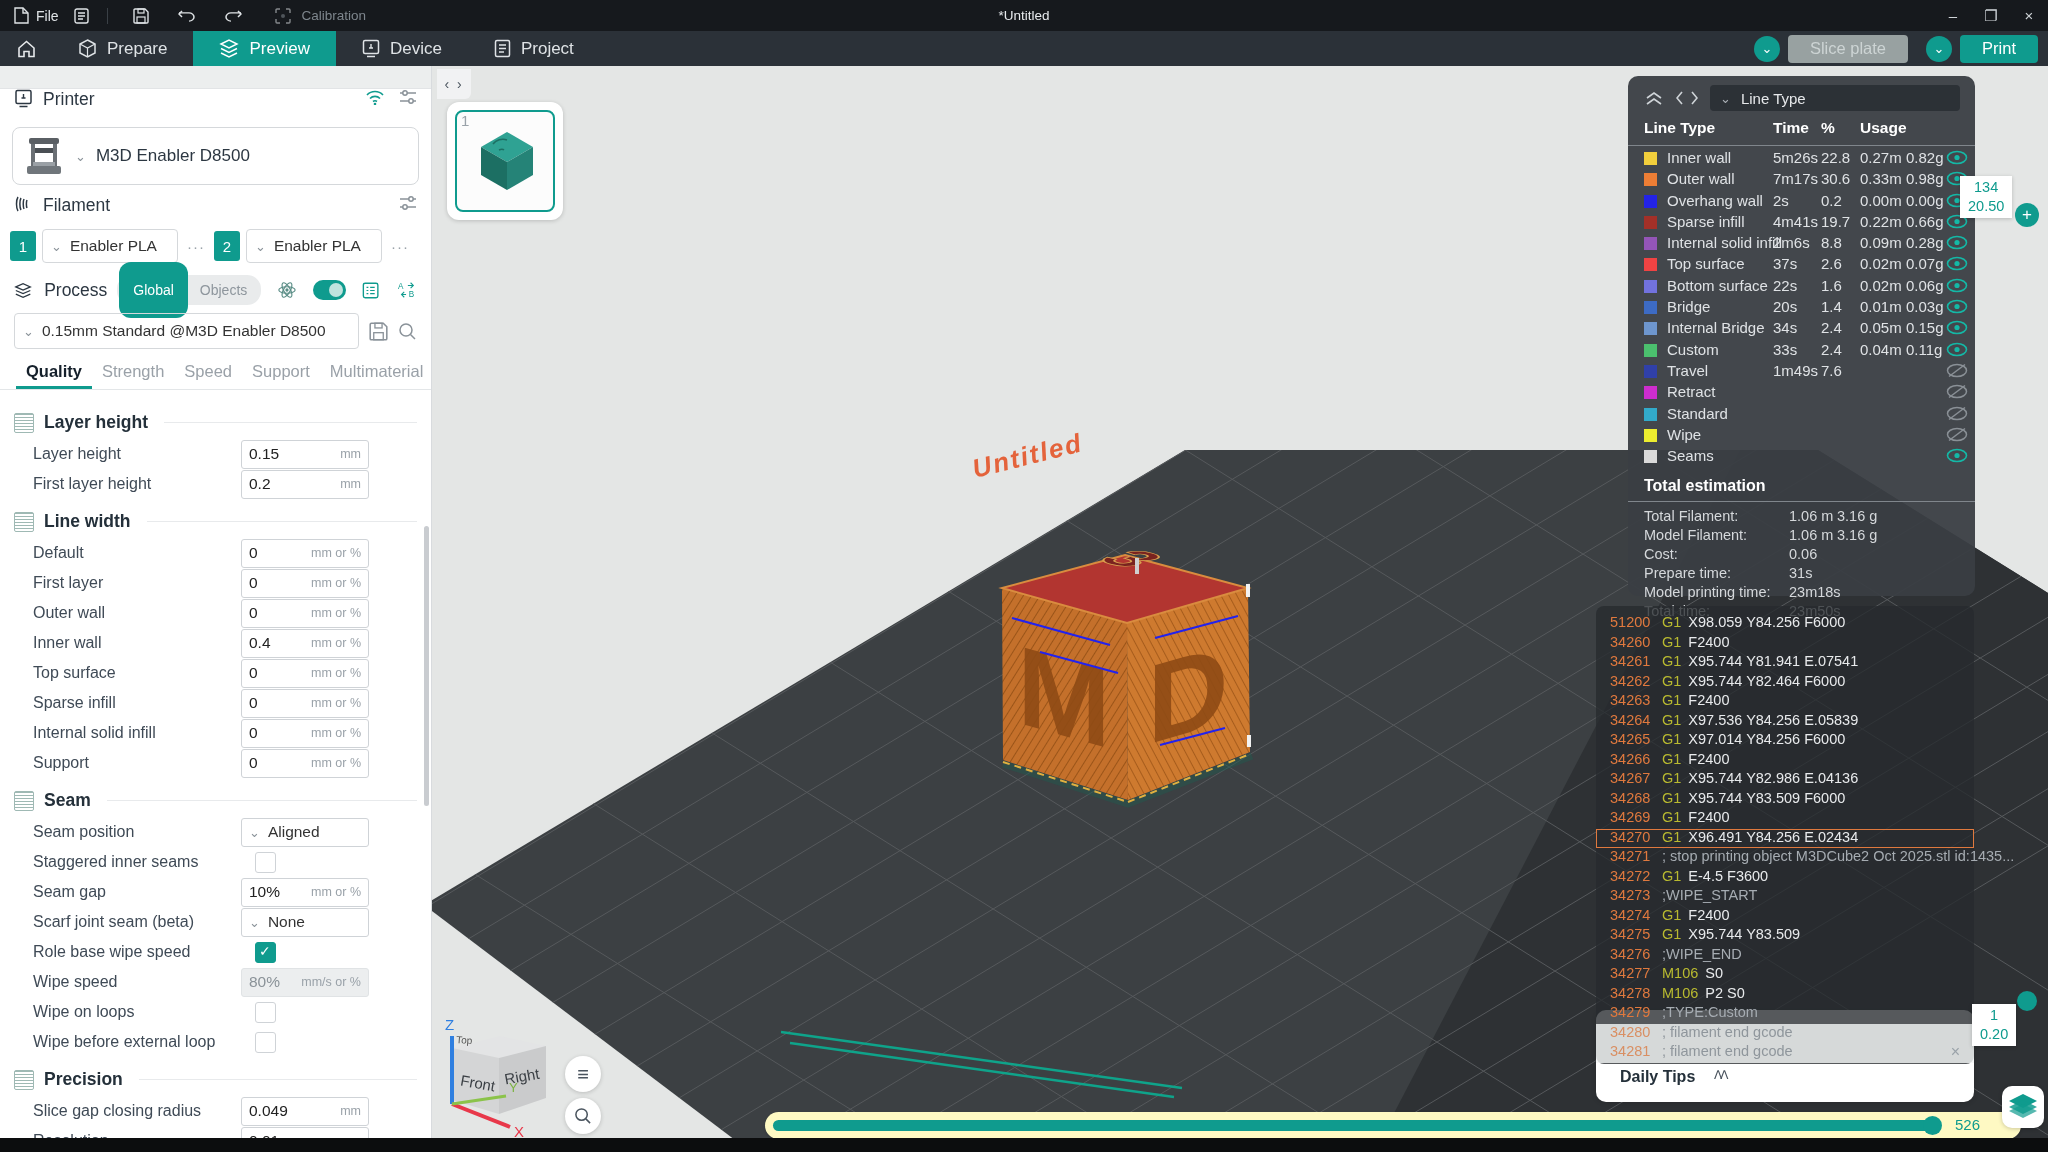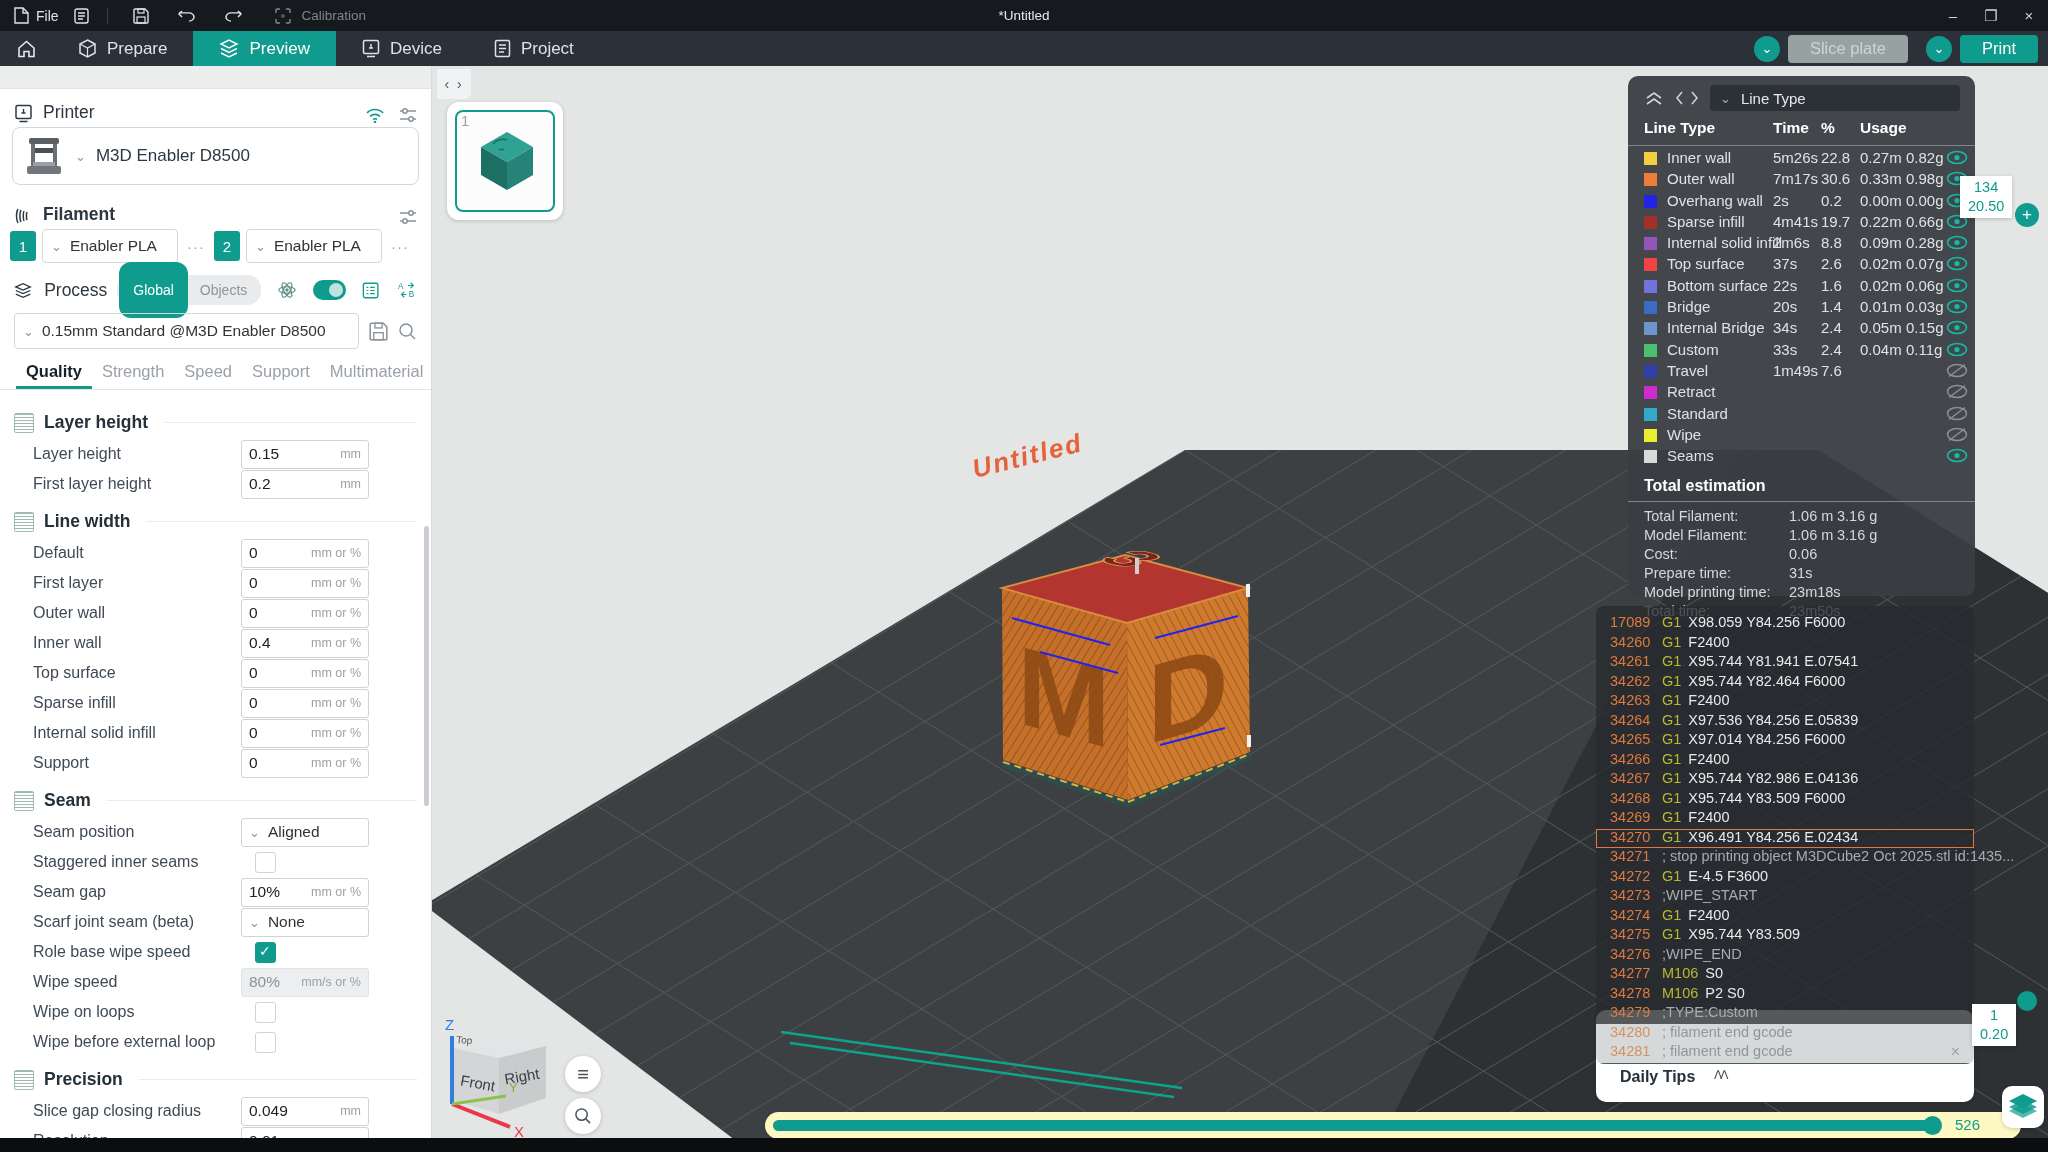--- a/index.html
+++ b/index.html
@@ -22,21 +22,21 @@
   .nav-tab{display:flex;align-items:center;gap:10px;padding:0 26px;color:#dfe3e6;font-size:17px;}
   .nav-tab.active{background:#0f9b8e;color:#fff;}
   .nav-right{position:absolute;right:10px;top:35px;height:35px;display:flex;align-items:center;gap:8px;top:0;}
   .drop-circle{width:26px;height:26px;border-radius:50%;background:#0f9b8e;color:#fff;display:flex;align-items:center;justify-content:center;font-size:13px;}
   .pill{height:28px;border-radius:4px;display:flex;align-items:center;justify-content:center;font-size:16.5px;padding:0 22px;}
   .pill.slice{background:#98a1a1;color:#cdd4d4;margin-right:10px;}
   .pill.print{background:#0f9b8e;color:#fff;}
   
   #sidebar{left:0;top:66px;width:431px;height:1074px;background:#fff;z-index:4;overflow:hidden;border-right:1px solid #d8dbde;}
   .side-strip{height:22px;background:#eceeee;border-bottom:1px solid #e2e4e6;}
-  .sec-row{display:flex;align-items:flex-end;height:34px;padding:0 14px;color:#2c3742;font-size:17.5px;}
+  .sec-row{display:flex;align-items:flex-start;height:34px;padding:0 14px;color:#2c3742;font-size:17.5px;}
   .sec-row .grow{flex:1}
   .sec-row svg{flex:none}
   .card{margin:4px 12px 10px 12px;border:1px solid #d5d8db;border-radius:8px;height:56px;display:flex;align-items:center;padding:0 10px;gap:10px;}
   .chev{color:#8a9299;font-size:13px;}
   .card .pname{font-size:17px;color:#2c3742;}
   .slot-row{display:flex;align-items:center;padding:4px 10px 10px 10px;gap:6px;}
   .fil-badge{width:26px;height:30px;background:#0f9b8e;color:#fff;border-radius:3px;display:flex;align-items:center;justify-content:center;font-size:15px;}
   .fil-sel{height:32px;border:1px solid #d5d8db;border-radius:4px;display:flex;align-items:center;gap:8px;padding:0 8px;font-size:15.5px;color:#333;width:118px;}
   .dots{color:#9aa2a9;font-size:15px;letter-spacing:1px;width:24px;text-align:center;}
   .proc-row{display:flex;align-items:center;height:34px;padding:0 14px;gap:8px;}
@@ -362,21 +362,21 @@
           <rect x="8" y="10" width="4" height="22" fill="#6a6f74"></rect>
           <rect x="30" y="10" width="4" height="22" fill="#6a6f74"></rect>
           <rect x="12" y="14" width="18" height="5" fill="#4a4f54"></rect>
           <rect x="4" y="32" width="34" height="8" rx="2" fill="#70767b"></rect>
           <rect x="10" y="28" width="22" height="4" fill="#9aa0a5"></rect>
         </svg>
       <span class="chev">⌄</span>
       <span class="pname">M3D Enabler D8500</span>
     </div>
 
-    <div class="sec-row" style="height:30px;font-weight:bold;">
+    <div class="sec-row" style="height:30px;">
       <svg width="20" height="18" viewBox="0 0 20 18" style="margin-right:9px;">
           <path d="M4 2c-2 3-2 11 0 14M7 3c-1.5 2.5-1.5 9.5 0 12M10 4c-1 2-1 8 0 10M13 5c-.8 1.6-.8 6.4 0 8" fill="none" stroke="#2c3742" stroke-width="1.5"></path>
         </svg>
       <span>Filament</span>
       <span class="grow"></span>
       <svg width="18" height="16" viewBox="0 0 18 16">
           <path d="M1 4h16M1 12h16" stroke="#8a9299" stroke-width="1.5"></path>
           <circle cx="12" cy="4" r="2.2" fill="#fff" stroke="#8a9299" stroke-width="1.5"></circle>
           <circle cx="6" cy="12" r="2.2" fill="#fff" stroke="#8a9299" stroke-width="1.5"></circle>
         </svg>
@@ -842,21 +842,21 @@
         </div>
       </div>
   </div>
 
   <div class="abs" id="dailytips">
     <span class="dt">Daily Tips</span>
     <span class="dtc">ꓥꓥ</span>
   </div>
 
   <div class="abs" id="gcode">
-      <div class="gl"><span class="ln">17089</span><span class="cmd">G1</span><span class="rest">X98.059 Y84.256 F6000</span></div>
+      <div class="gl"><span class="ln">51200</span><span class="cmd">G1</span><span class="rest">X98.059 Y84.256 F6000</span></div>
       <div class="gl"><span class="ln">34260</span><span class="cmd">G1</span><span class="rest">F2400</span></div>
       <div class="gl"><span class="ln">34261</span><span class="cmd">G1</span><span class="rest">X95.744 Y81.941 E.07541</span></div>
       <div class="gl"><span class="ln">34262</span><span class="cmd">G1</span><span class="rest">X95.744 Y82.464 F6000</span></div>
       <div class="gl"><span class="ln">34263</span><span class="cmd">G1</span><span class="rest">F2400</span></div>
       <div class="gl"><span class="ln">34264</span><span class="cmd">G1</span><span class="rest">X97.536 Y84.256 E.05839</span></div>
       <div class="gl"><span class="ln">34265</span><span class="cmd">G1</span><span class="rest">X97.014 Y84.256 F6000</span></div>
       <div class="gl"><span class="ln">34266</span><span class="cmd">G1</span><span class="rest">F2400</span></div>
       <div class="gl"><span class="ln">34267</span><span class="cmd">G1</span><span class="rest">X95.744 Y82.986 E.04136</span></div>
       <div class="gl"><span class="ln">34268</span><span class="cmd">G1</span><span class="rest">X95.744 Y83.509 F6000</span></div>
       <div class="gl"><span class="ln">34269</span><span class="cmd">G1</span><span class="rest">F2400</span></div>

